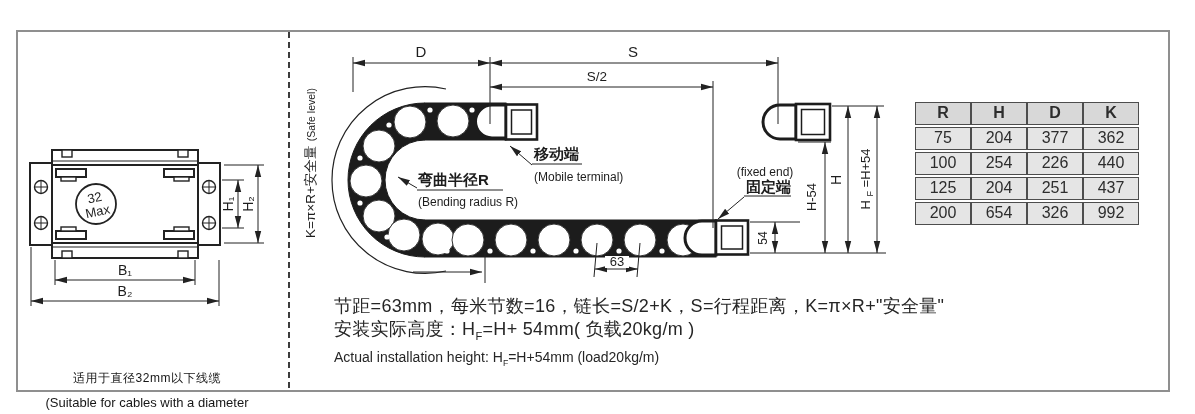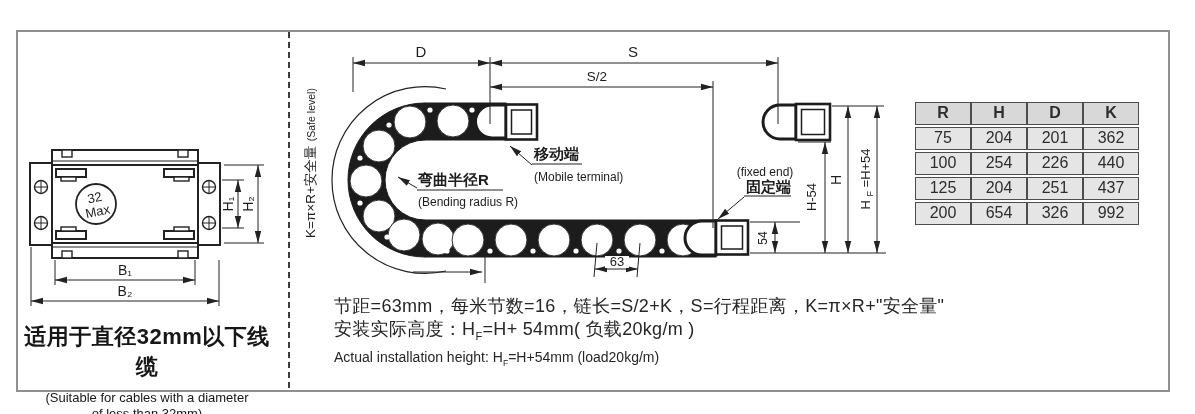--- a/index.html
+++ b/index.html
@@ -16,21 +16,21 @@
     position:absolute; left:288px; top:32px; height:356px; width:0;
     border-left:2px dashed #3c3c3c;
   }
   svg { position:absolute; left:0; top:0; }
   svg text { fill:#1d1d1d; stroke:none; font-family:"Liberation Sans","DejaVu Sans",sans-serif; }
 
   .caption {
     position:absolute; left:22px; top:322px; width:250px; text-align:center;
     color:#161616;
   }
-  .caption .zh { font-size:22px; font-weight:700; letter-spacing:0.5px; }
+  .caption .zh { font-size:12px; font-weight:400; letter-spacing:0.5px;margin-top:48px; }
   .caption .en { font-size:13px; line-height:16px; margin-top:8px; font-weight:500; }
 
   .notes { position:absolute; left:334px; top:295px; color:#262626; white-space:nowrap; }
   .notes .zh { font-size:18px; line-height:23px; font-weight:500; letter-spacing:0.3px; }
   .notes .en { font-size:14px; line-height:19px; font-weight:400; }
   .notes sub { font-size:0.62em; }
 
   table.spec-table {
     position:absolute; left:915px; top:100px;
     border-collapse:separate; border-spacing:0 2.5px;
@@ -261,21 +261,21 @@
         <th>R</th>
         <th>H</th>
         <th>D</th>
         <th>K</th>
       </tr>
     </thead>
     <tbody>
       <tr>
         <td>75</td>
         <td>204</td>
-        <td>201</td>
+        <td>377</td>
         <td>362</td>
       </tr>
       <tr>
         <td>100</td>
         <td>254</td>
         <td>226</td>
         <td>440</td>
       </tr>
       <tr>
         <td>125</td>

